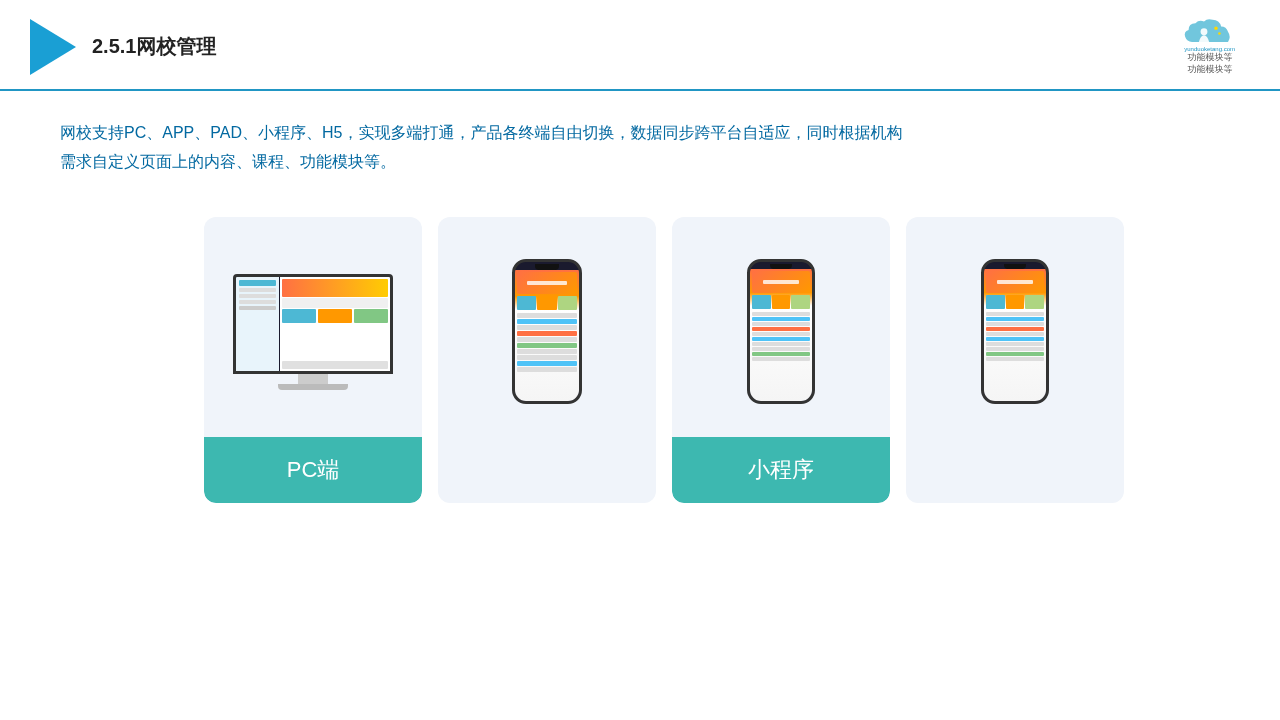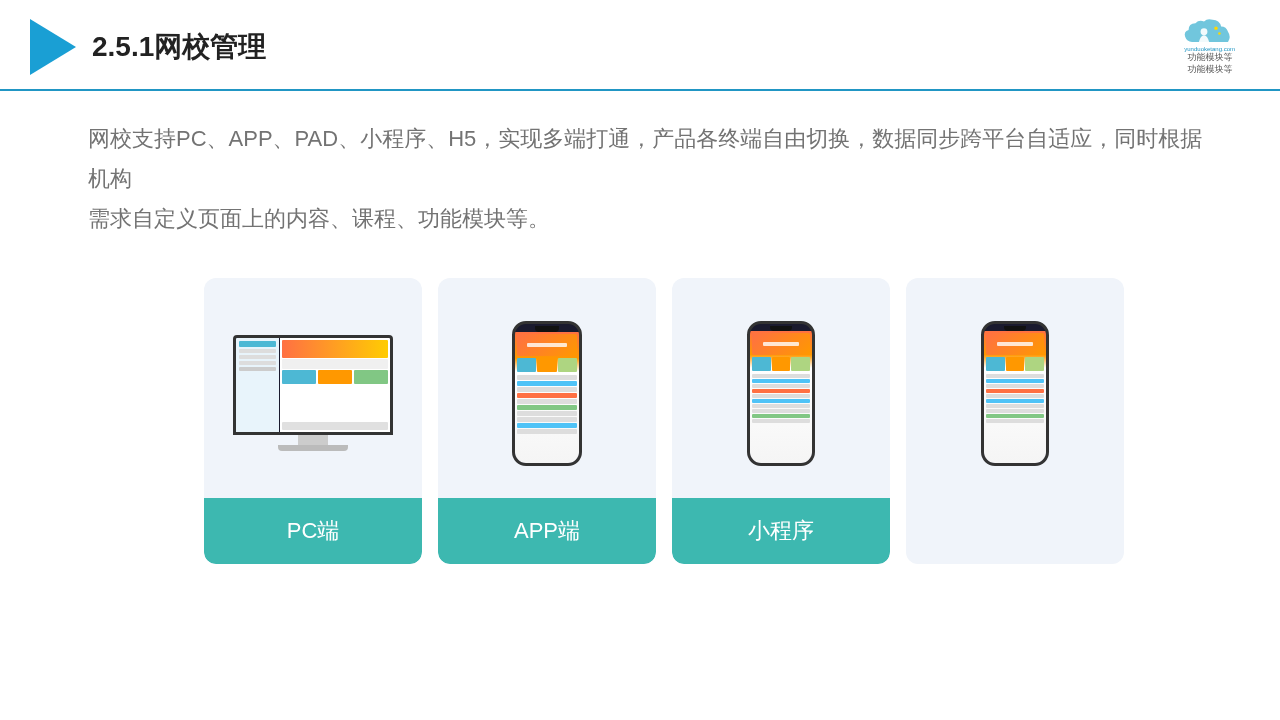--- a/index.html
+++ b/index.html
@@ -25,40 +25,40 @@
       gap: 16px;
     }
     .play-icon {
       width: 0;
       height: 0;
       border-top: 28px solid transparent;
       border-bottom: 28px solid transparent;
       border-left: 46px solid #1a9fd4;
     }
     .page-title {
-      font-size: 28px;
+      font-size: 20px;
       font-weight: 600;
       color: #222;
     }
     .logo-area {
       display: flex;
       flex-direction: column;
       align-items: center;
       gap: 2px;
     }
     .logo-icon {
       width: 60px;
       height: 36px;
     }
 
     
     .description {
-      padding: 28px 60px 10px 88px;
-      font-size: 22px;
-      color: #737373;
+      padding: 28px 60px 10px 60px;
+      font-size: 16px;
+      color: #0369a1;
       line-height: 1.8;
     }
 
     
     .cards-container {
       display: flex;
       gap: 16px;
       padding: 30px 60px 0 60px;
       justify-content: center;
       margin-left: 48px;
@@ -313,21 +313,20 @@
           <div class="phone-row orange"></div>
           <div class="phone-row"></div>
           <div class="phone-row green"></div>
           <div class="phone-row"></div>
           <div class="phone-row"></div>
           <div class="phone-row accent"></div>
           <div class="phone-row"></div>
         </div>
       </div>
     </div>
-    <div class="card-label">APP端</div>
   </div>
 
 
   <div class="card card-mini">
     <div class="card-image-area">
       <div class="mini-phone">
         <div class="mini-notch"></div>
         <div class="mini-screen">
           <div style="height:22px;background:linear-gradient(135deg,#ff7043,#ff9800);border-radius:2px;display:flex;align-items:center;justify-content:center;">
             <div style="width:36px;height:4px;background:rgba(255,255,255,0.8);border-radius:1px;"></div>

